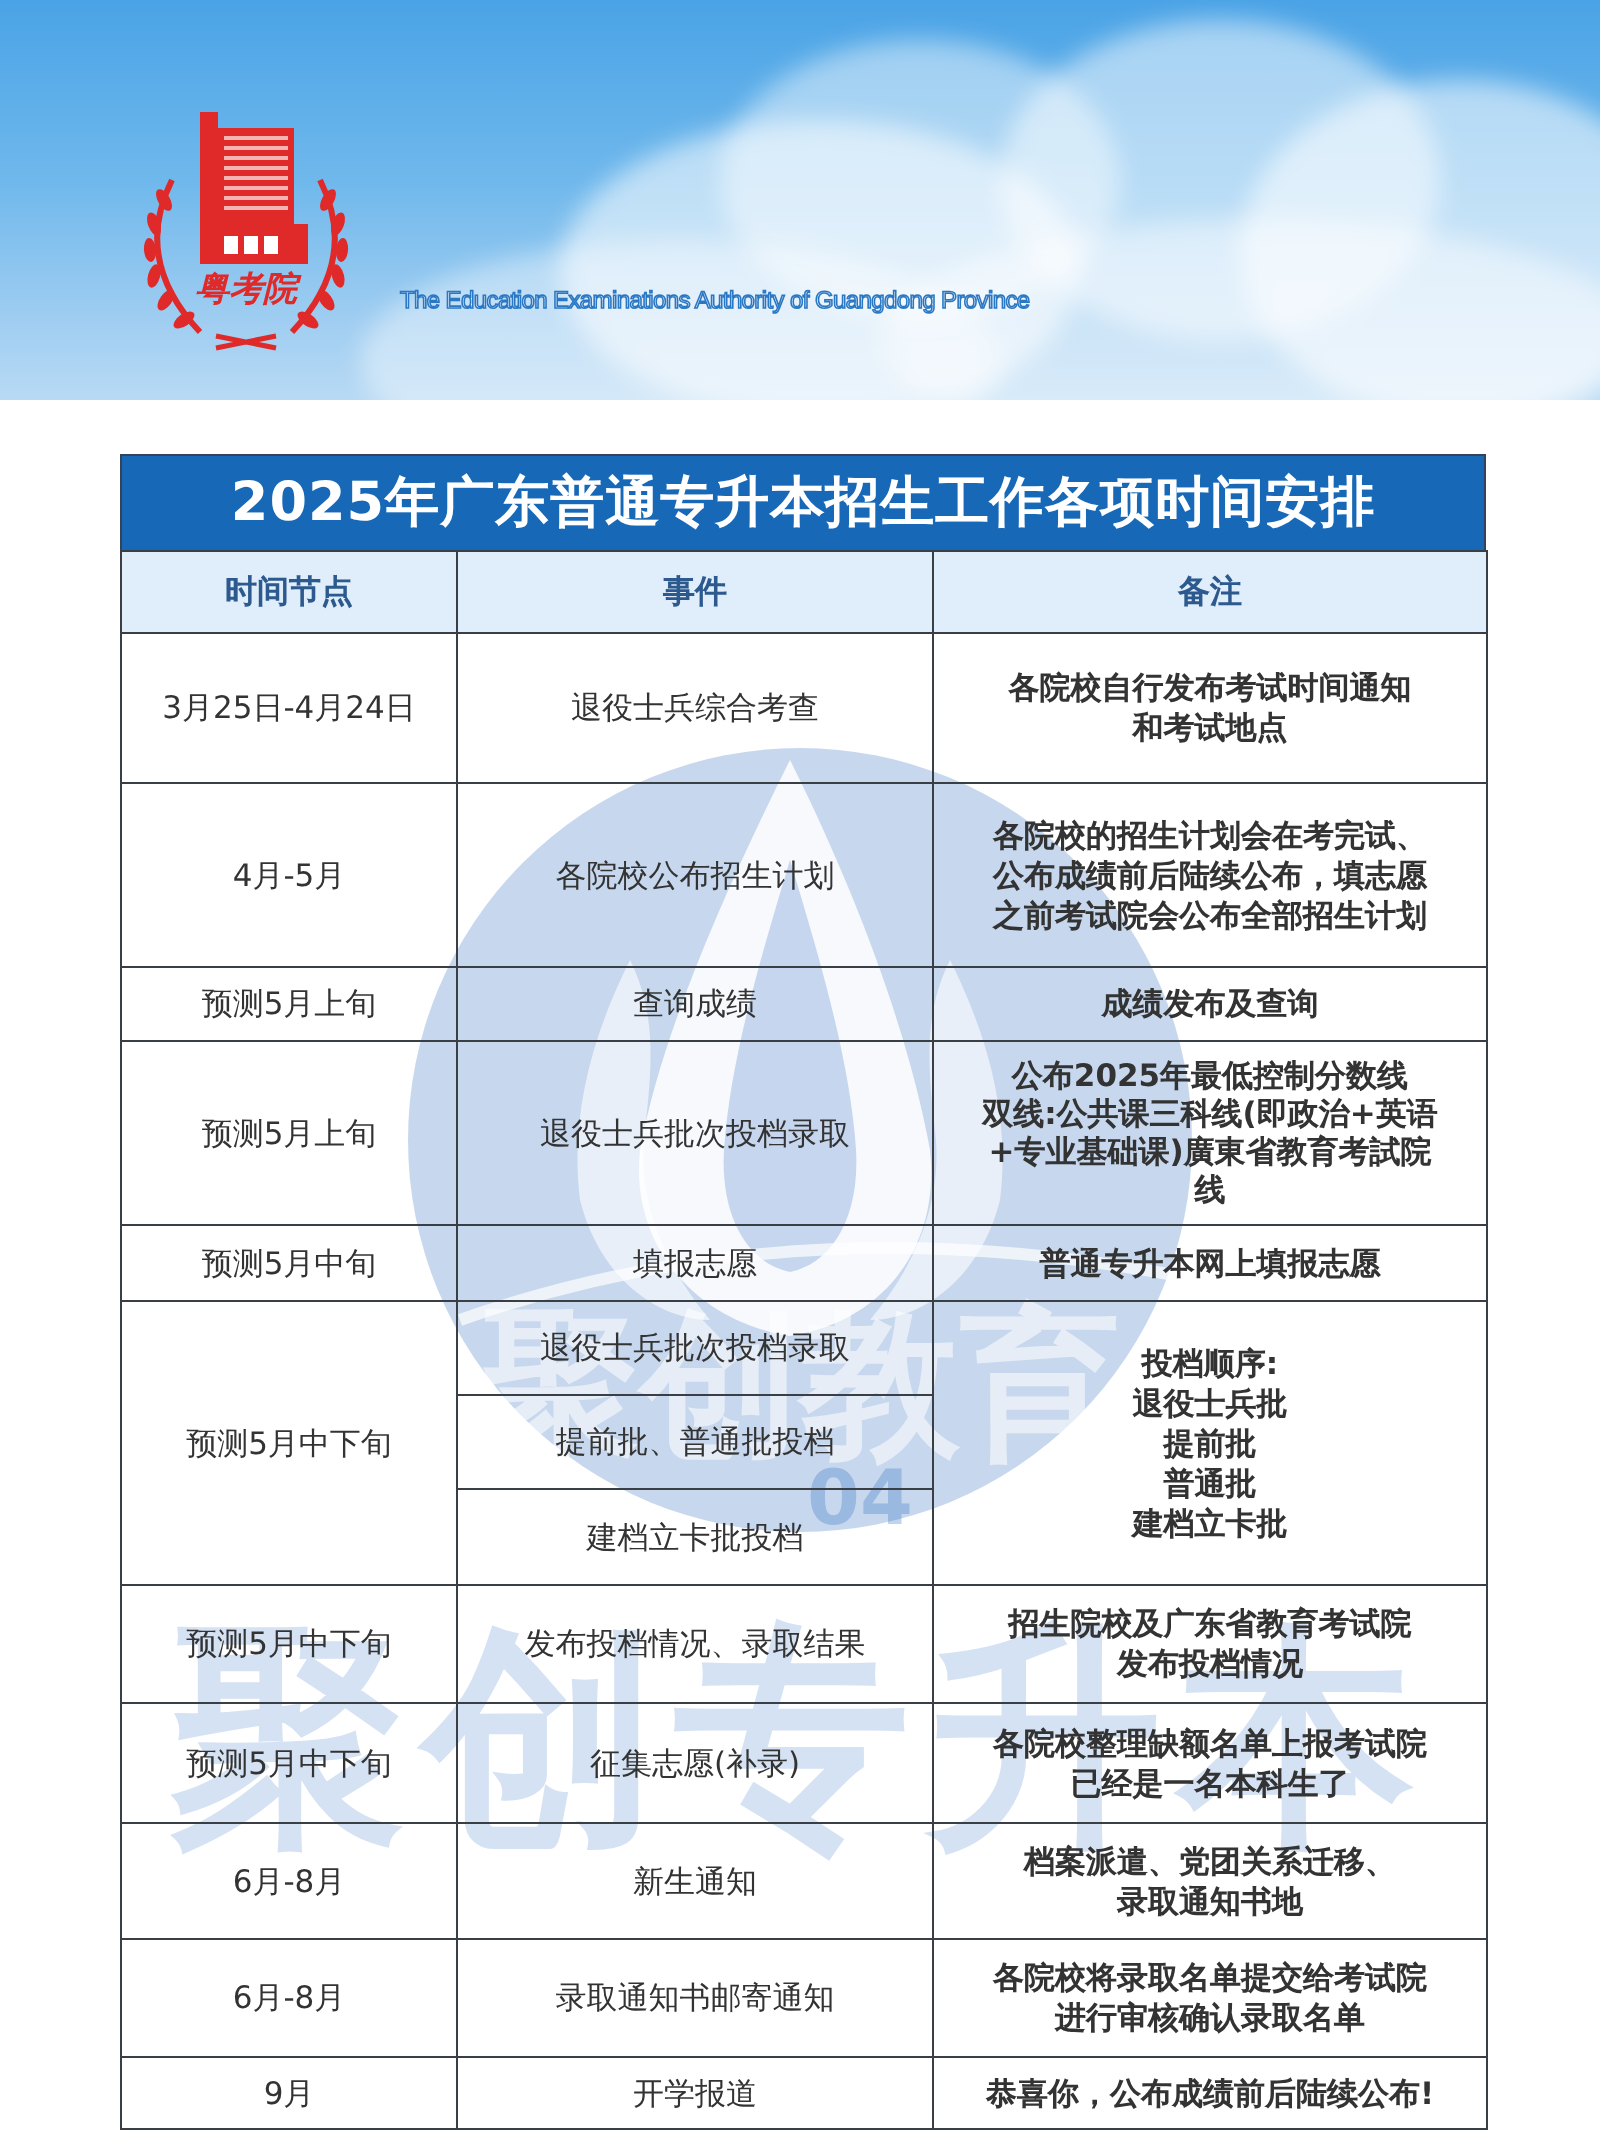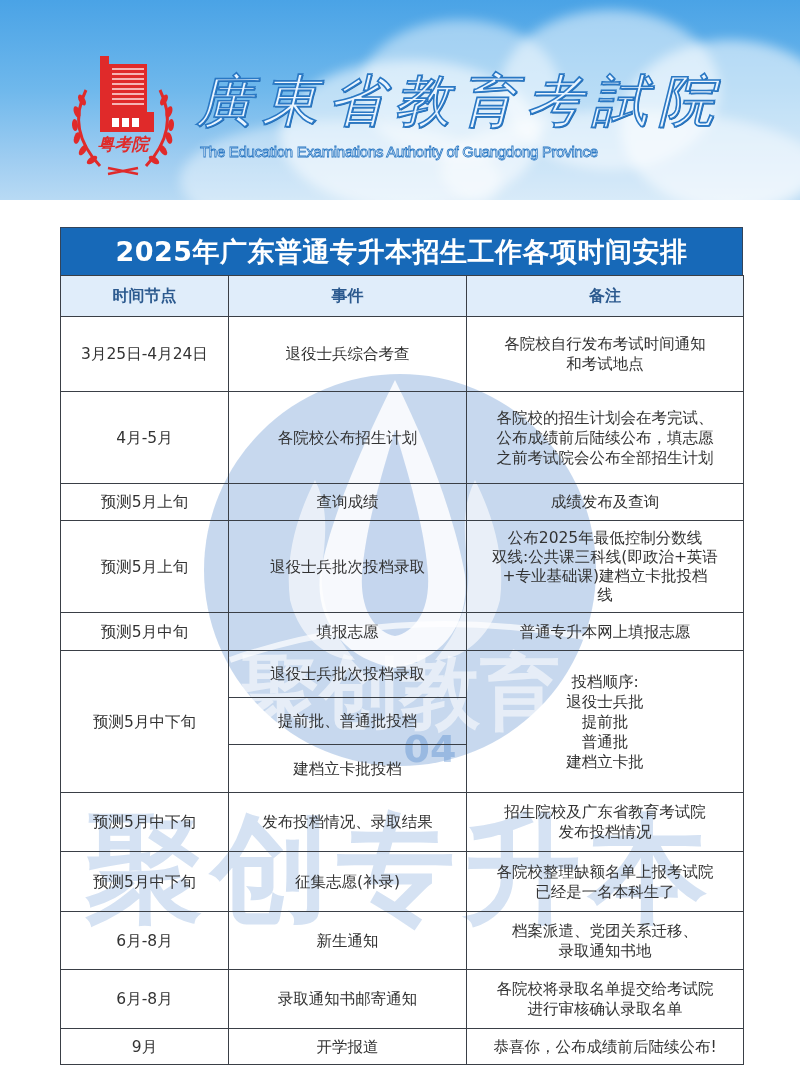--- a/index.html
+++ b/index.html
@@ -25,21 +25,21 @@
     position: absolute; left: 196px; top: 64px;
     font-family: "DejaVu Serif", "Liberation Serif", serif;
     font-size: 56px; letter-spacing: 10px; color: #eaf5ff;
     -webkit-text-stroke: 1.6px #2a78c4;
     text-shadow: 1px 1px 0 #1f66ad;
     font-style: italic;
   }
   .banner-subtitle {
     position: absolute; left: 200px; top: 143px;
     font-family: "Liberation Sans", sans-serif;
-    font-size: 15px; color: #ffffff; letter-spacing: -0.3px;
+    font-size: 12px; color: #ffffff; letter-spacing: -0.3px;
     -webkit-text-stroke: 0.8px #2a78c4;
   }
 
   
   .watermark { position: absolute; left: 0; top: 0; width: 800px; height: 1069px; pointer-events: none; z-index: 1; }
 
   
   .sheet { position: absolute; left: 60px; top: 227px; width: 683px; z-index: 2; }
   .title-bar {
     height: 48px; background: #1769b8; color: #ffffff;
@@ -53,21 +53,21 @@
   table.schedule col.c-time { width: 168px; }
   table.schedule col.c-event { width: 238px; }
   table.schedule col.c-note { width: 277px; }
   table.schedule th, table.schedule td {
     border: 1.5px solid #3a3f46; text-align: center; vertical-align: middle;
     line-height: 20px; padding: 0 4px; background: transparent; margin-top: 28px;
   }
   table.schedule th {
     background: rgba(222,236,250,0.95); color: #2c5a8f; font-weight: bold; font-size: 16px; height: 41px;
   }
-  td.note { line-height: 20.5px; padding: 0 2px; }
+  td.note { line-height: 20.5px; padding: 0 2px; font-weight: bold; }
 </style>
 </head>
 <body>
 
 <div class="banner">
   <div class="cloud c1"></div>
   <div class="cloud c2"></div>
   <div class="cloud c3"></div>
   <div class="cloud c4"></div>
   <div class="cloud c5"></div>
@@ -107,21 +107,20 @@
       <ellipse cx="105" cy="62" rx="3" ry="6" transform="rotate(20 105 62)"></ellipse>
       <ellipse cx="107" cy="75" rx="3" ry="6" transform="rotate(5 107 75)"></ellipse>
       <ellipse cx="105" cy="88" rx="3" ry="6" transform="rotate(-15 105 88)"></ellipse>
       <ellipse cx="99" cy="100" rx="3" ry="6" transform="rotate(-35 99 100)"></ellipse>
       <ellipse cx="90" cy="110" rx="3" ry="6" transform="rotate(-55 90 110)"></ellipse>
     </g>
     <path d="M44 118 L74 124 M74 118 L44 124" stroke="#e02a2a" stroke-width="2.5"></path>
     <text x="59" y="100" text-anchor="middle" font-size="17" font-style="italic" font-weight="bold" fill="#e02a2a" font-family="DejaVu Serif, serif">粤考院</text>
   </svg>
 
-  <div class="banner-title">廣東省教育考試院</div>
   <div class="banner-subtitle">The Education Examinations Authority of Guangdong Province</div>
 </div>
 
 <svg class="watermark" viewBox="0 0 800 1069">
   <circle cx="400" cy="570" r="196" fill="#2f6fc2" fill-opacity="0.27"></circle>
 
   <path d="M395 380 C360 450 330 520 320 575 C315 620 345 660 395 668 C445 660 470 620 465 575 C455 520 430 450 395 380 Z" fill="#ffffff" fill-opacity="0.85"></path>
   <path d="M395 430 C380 480 365 530 362 575 C360 610 375 632 395 636 C415 632 430 610 428 575 C425 530 410 480 395 430 Z" fill="#2f6fc2" fill-opacity="0.25"></path>
   <path d="M315 480 C295 520 285 560 290 600 C300 640 330 660 355 660 C330 630 320 600 322 570 C325 540 330 510 315 480 Z" fill="#ffffff" fill-opacity="0.6"></path>
   <path d="M475 480 C495 520 505 560 500 600 C490 640 460 660 435 660 C460 630 470 600 468 570 C465 540 460 510 475 480 Z" fill="#ffffff" fill-opacity="0.6"></path>
@@ -174,21 +173,21 @@
           <div>成绩发布及查询</div>
         </td>
       </tr>
 
       <tr style="height:92px">
         <td>预测5月上旬</td>
         <td>退役士兵批次投档录取</td>
         <td class="note" style="line-height:19px">
           <div>公布2025年最低控制分数线</div>
           <div>双线:公共课三科线(即政治+英语</div>
-          <div>+专业基础课)建档立卡批投档</div>
+          <div>+专业基础课)廣東省教育考試院</div>
           <div>线</div>
         </td>
       </tr>
 
       <tr style="height:38px">
         <td>预测5月中旬</td>
         <td>填报志愿</td>
         <td class="note">
           <div>普通专升本网上填报志愿</div>
         </td>

